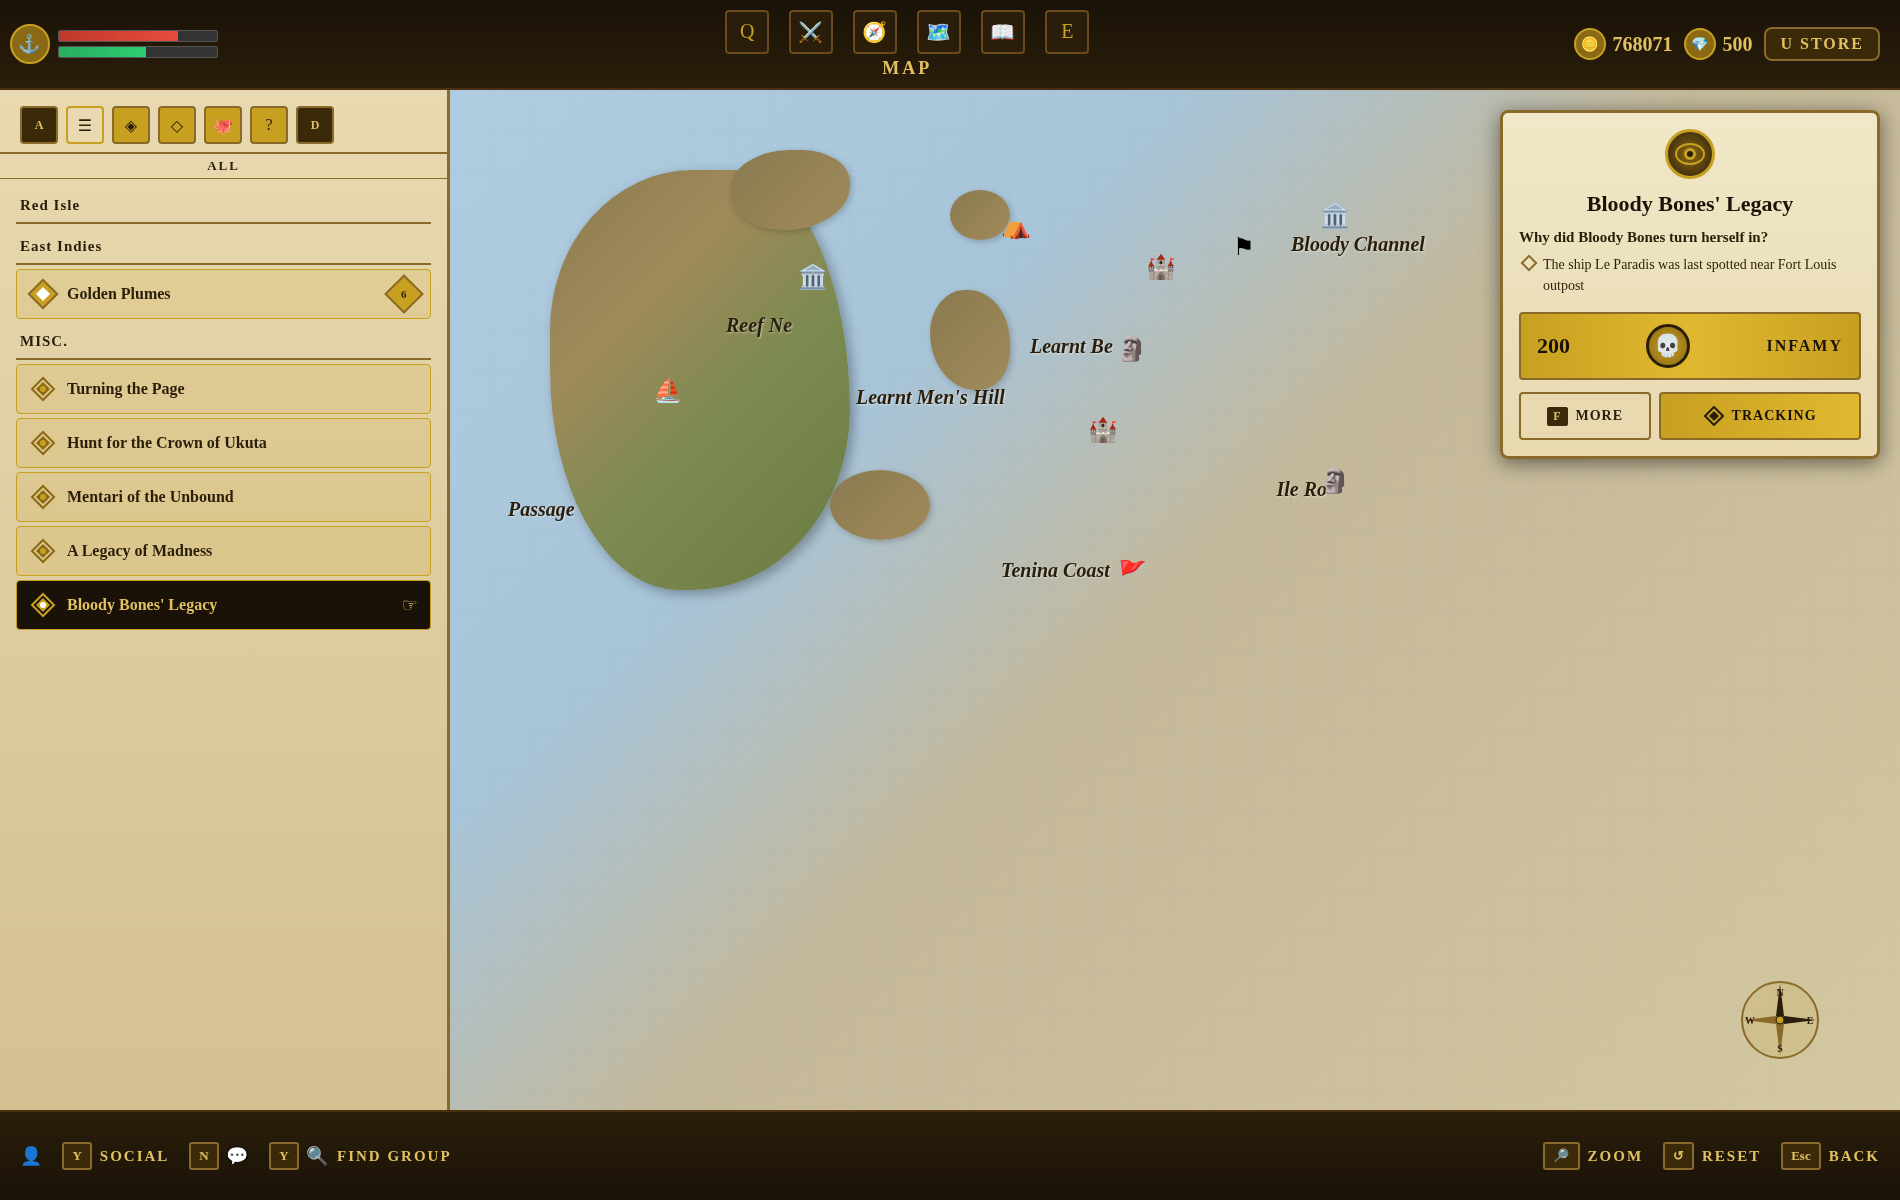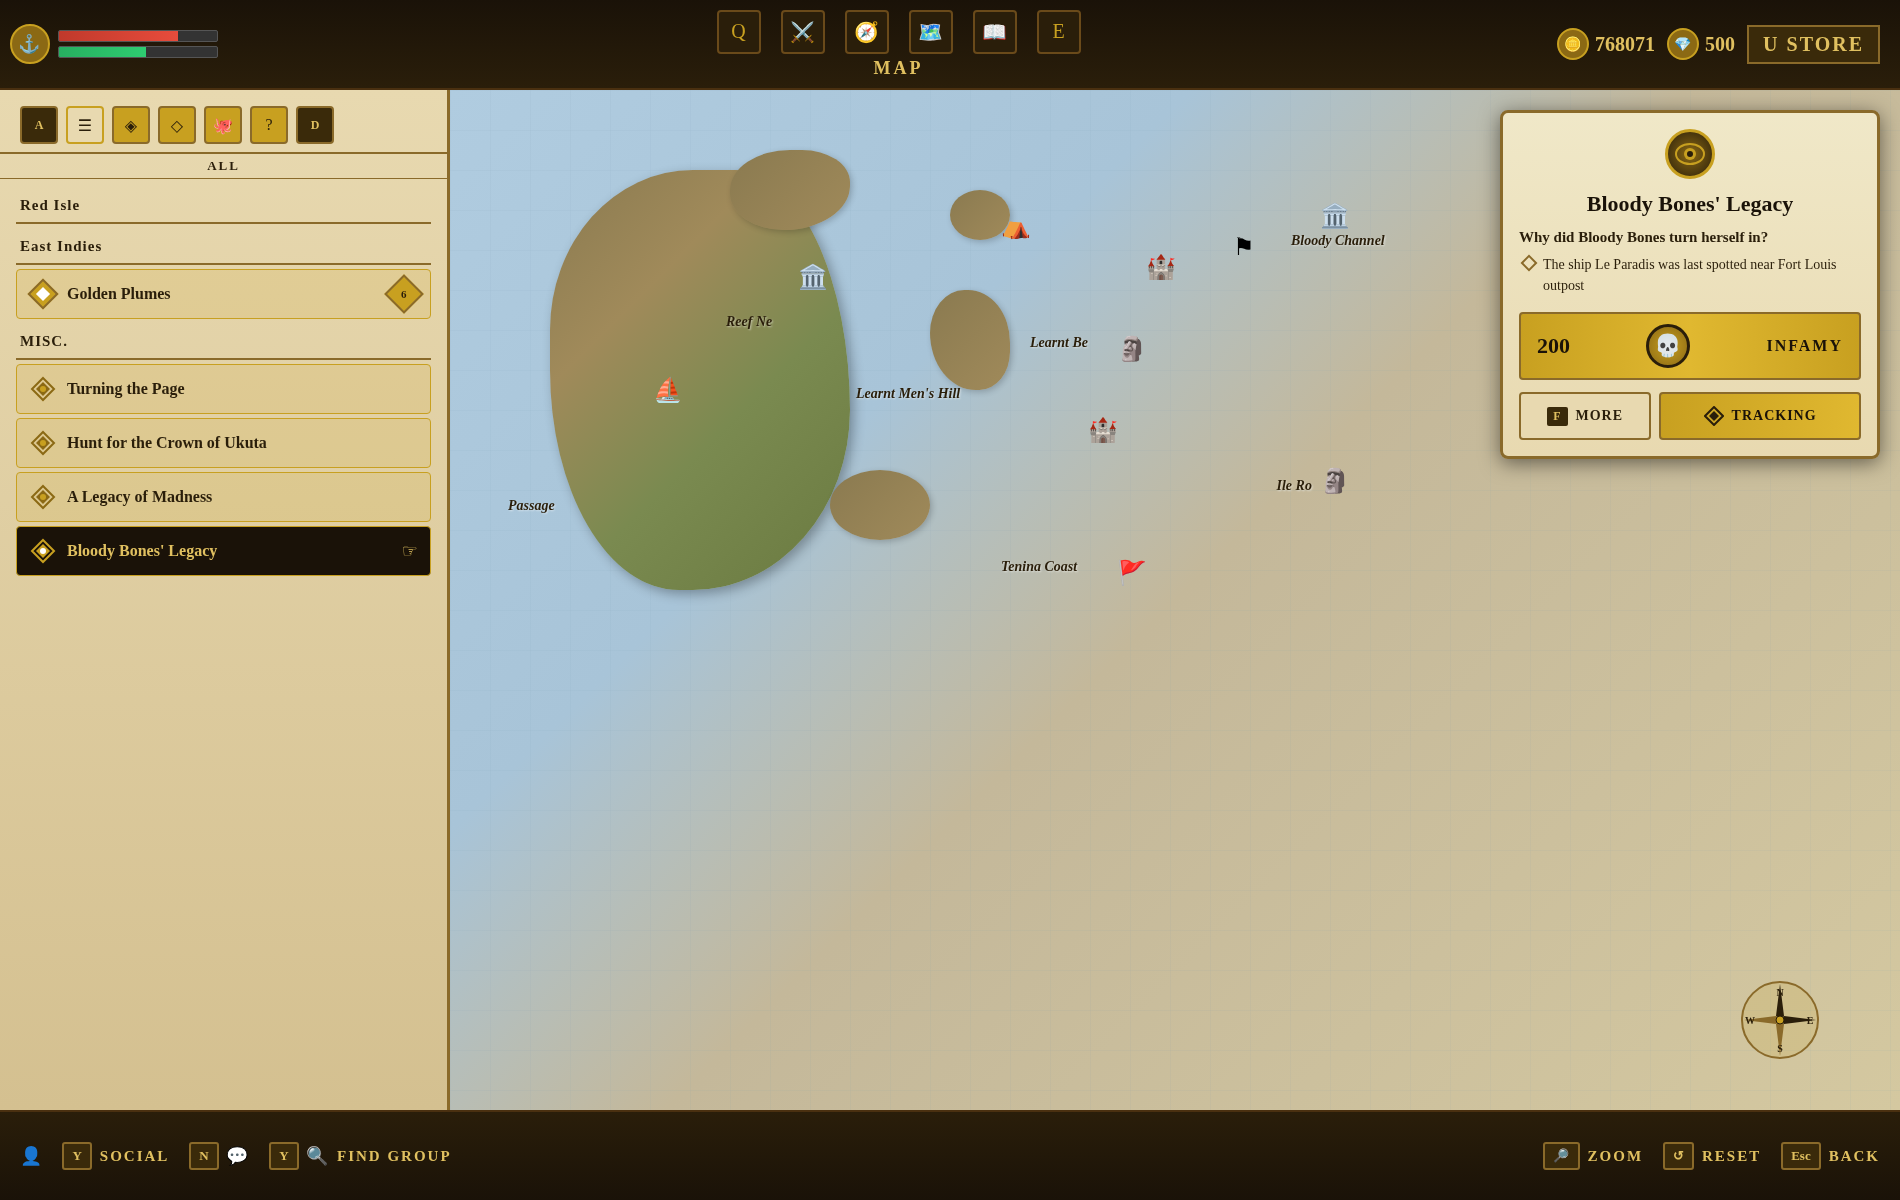--- a/index.html
+++ b/index.html
@@ -133,23 +133,23 @@
       display: flex;
       align-items: center;
       justify-content: center;
       font-size: 14px;
       color: #fff;
     }
 
     .store-btn {
       background: #3a2a0a;
       border: 2px solid #8a6a2a;
-      border-radius: 0;
+      border-radius: 8px;
       color: #e0c060;
-      font-size: 20px;
+      font-size: 16px;
       font-weight: bold;
       padding: 6px 14px;
       letter-spacing: 2px;
       cursor: pointer;
     }
 
     
     #main {
       display: flex;
       width: 100%;
@@ -339,21 +339,21 @@
     .island-small {
       position: absolute;
       background: linear-gradient(135deg, #8a7a50, #a08a5a);
       border-radius: 50%;
       box-shadow: 2px 2px 6px rgba(0,0,0,0.2);
     }
 
     .map-text {
       position: absolute;
       color: #2a1e0a;
-      font-size: 14px;
+      font-size: 20px;
       font-style: italic;
       font-weight: 600;
       text-shadow: 1px 1px 2px rgba(255,255,255,0.5);
     }
 
     
     #right-panel {
       position: absolute;
       right: 20px;
       top: 20px;
@@ -667,20 +667,30 @@
         <div class="quest-icon">
           <svg width="26" height="26" viewBox="0 0 26 26">
             <polygon points="13,2 24,13 13,24 2,13" fill="none" stroke="#8B6914" stroke-width="2"></polygon>
             <polygon points="13,6 20,13 13,20 6,13" fill="#8B6914"></polygon>
             <circle cx="13" cy="13" r="3" fill="#c8a020"></circle>
           </svg>
         </div>
         <span class="quest-name">Hunt for the Crown of Ukuta</span>
       </div>
 
+      <div class="quest-item">
+        <div class="quest-icon">
+          <svg width="26" height="26" viewBox="0 0 26 26">
+            <polygon points="13,2 24,13 13,24 2,13" fill="none" stroke="#8B6914" stroke-width="2"></polygon>
+            <polygon points="13,6 20,13 13,20 6,13" fill="#8B6914"></polygon>
+            <circle cx="13" cy="13" r="3" fill="#c8a020"></circle>
+          </svg>
+        </div>
+        <span class="quest-name">Mentari of the Unbound</span>
+      </div>
 
       <div class="quest-item">
         <div class="quest-icon">
           <svg width="26" height="26" viewBox="0 0 26 26">
             <polygon points="13,2 24,13 13,24 2,13" fill="none" stroke="#8B6914" stroke-width="2"></polygon>
             <polygon points="13,6 20,13 13,20 6,13" fill="#8B6914"></polygon>
             <circle cx="13" cy="13" r="3" fill="#c8a020"></circle>
           </svg>
         </div>
         <span class="quest-name">A Legacy of Madness</span>

